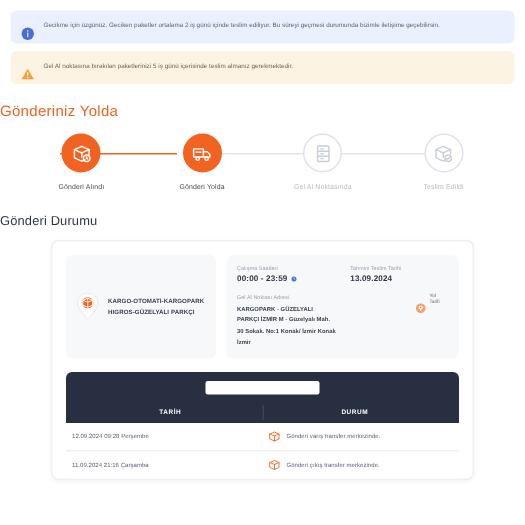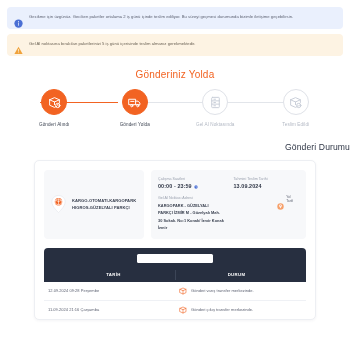--- a/index.html
+++ b/index.html
@@ -30,21 +30,20 @@
     font-size: 4.2px;
     line-height: 1.75;
     color: #5d6272;
     letter-spacing: .02px;
   }
   .alert-warn .alert-text { color: #6b6255; }
 
   
   .stepper-wrap { padding: 8px 0 0 0; }
   .stepper-title {
-    text-align: center;
     font-size: 10px;
     color: #f26322;
     font-weight: 400;
     letter-spacing: .2px;
     margin-bottom: 9px;
   }
   .steps {
     display: flex;
     justify-content: space-between;
     align-items: flex-start;
@@ -87,21 +86,21 @@
     position: absolute;
     top: 13px;
     height: 1.4px;
     z-index: 1;
   }
   .connector.active { background: #f26322; }
   .connector.inactive { background: #e2e5ea; }
 
   
   .section-title {
-    text-align: right;
+    text-align: left;
     font-size: 8.6px;
     color: #2f3646;
     margin: 15px 0 8px 0;
     letter-spacing: .1px;
   }
   .card {
     margin: 0 34px;
     background: #ffffff;
     border: 1px solid #edeff3;
     border-radius: 5px;

